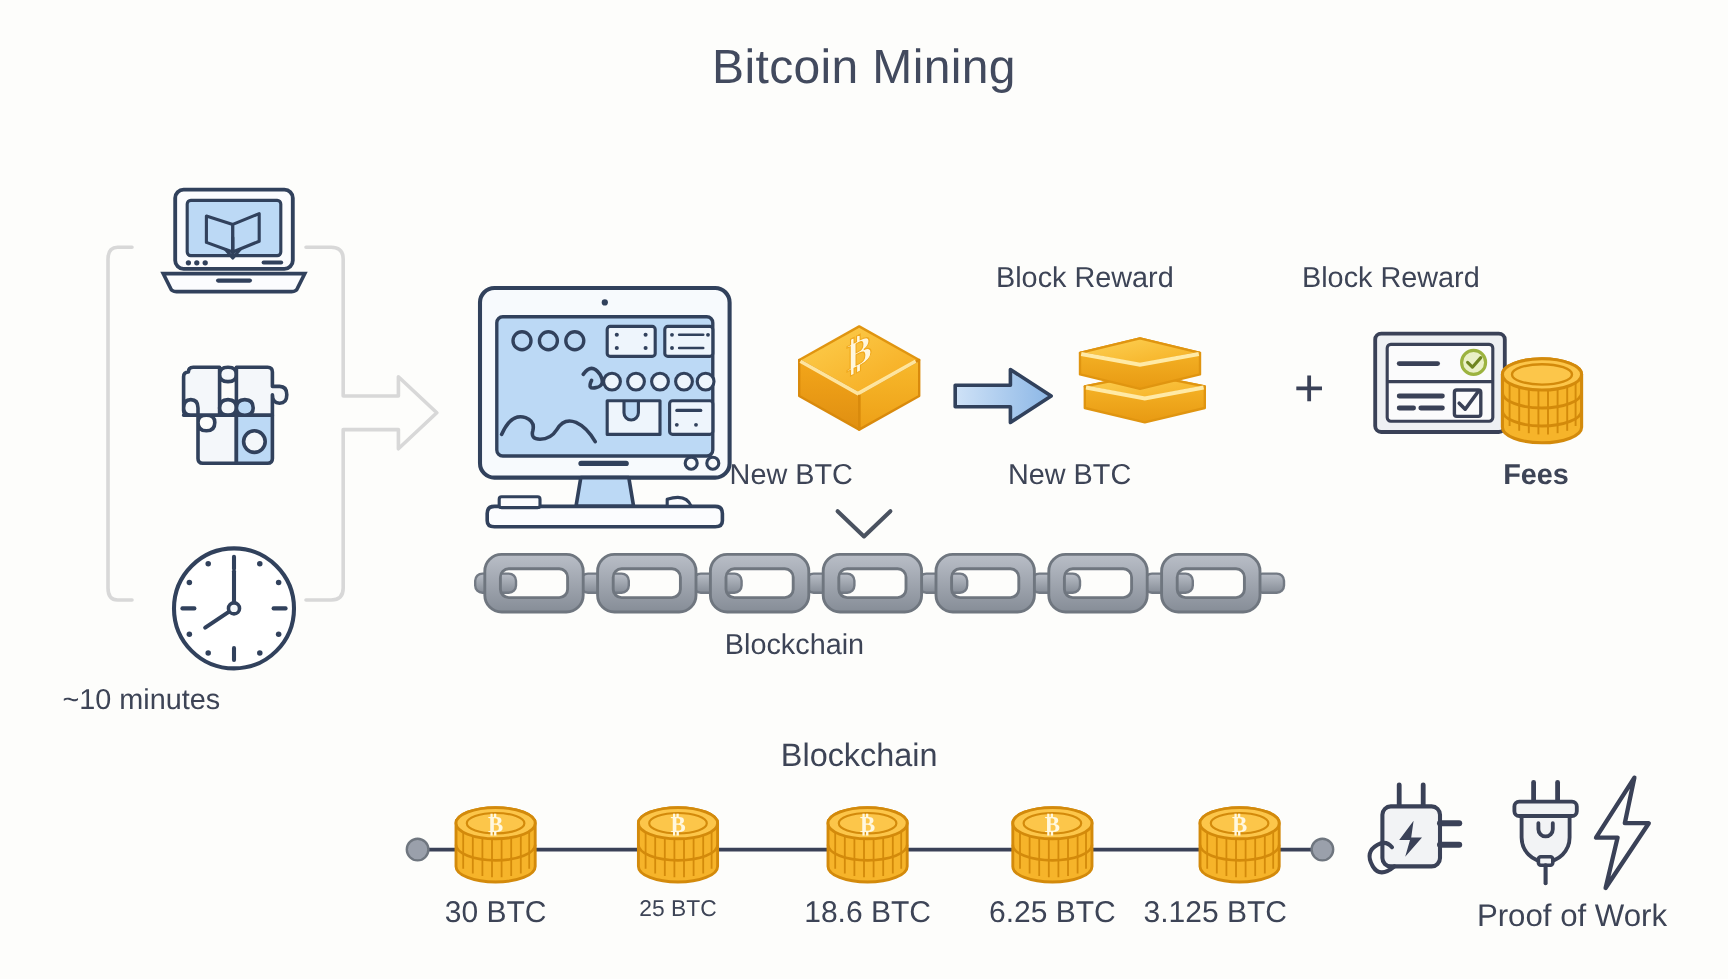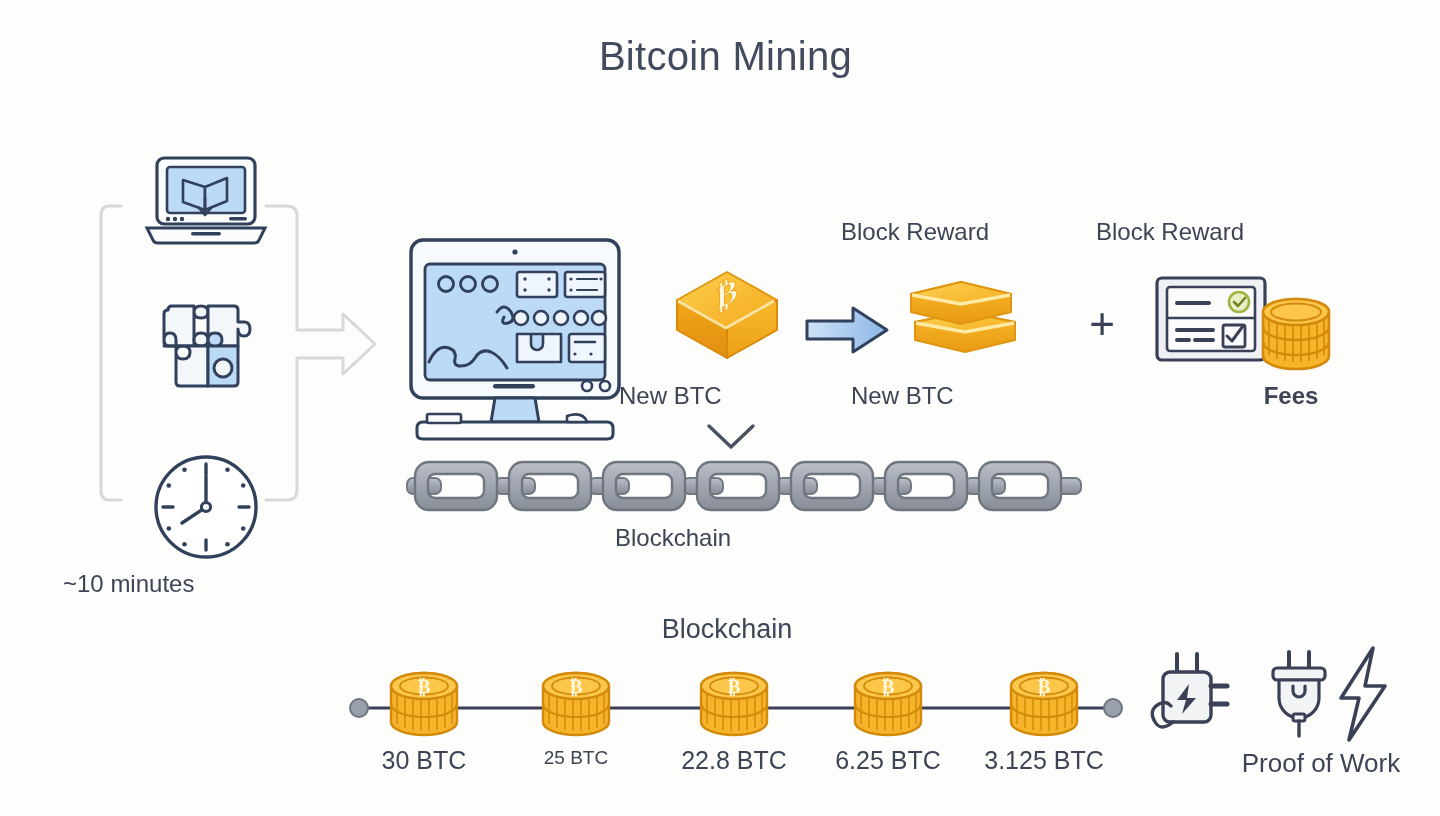--- a/index.html
+++ b/index.html
@@ -5,21 +5,21 @@
   html,body{margin:0;padding:0;}
   body{
     width:1440px;height:816px;
     background:#fdfdfb;
     font-family:"Liberation Sans","DejaVu Sans",sans-serif;
     color:#3d4456;
     overflow:hidden;
     position:relative;
   }
   #stage{position:absolute;inset:0;}
-  .abs{position:absolute;margin-left:11px;}
+  .abs{position:absolute;}
   .lbl{
     font-family:"Liberation Sans","DejaVu Sans",sans-serif;
     color:#3d4456;
     white-space:nowrap;
     line-height:1;
   }
   #page-title{
     left:0;right:0;top:36px;text-align:center;
     font-size:40px;font-weight:400;letter-spacing:.3px;
     color:#424a5e;
@@ -402,23 +402,23 @@
       </g>
       <path d="M6 40 a33 13 0 0 0 66 0" fill="none" stroke="#d38a0b" stroke-width="2.2"></path>
       <ellipse cx="39" cy="22" rx="33" ry="13" fill="#fcc64a" stroke="#d38a0b" stroke-width="2.4"></ellipse>
       <ellipse cx="39" cy="22" rx="24" ry="8.5" fill="none" stroke="#d38a0b" stroke-width="1.8"></ellipse>
       <text x="39" y="29" text-anchor="middle" font-family="'Liberation Serif','DejaVu Serif',serif" font-size="19" font-weight="700" fill="#fff8e0">₿</text>
     </svg>
   </div>
 
   <div class="lbl abs" style="left:333px;top:748px;width:160px;text-align:center;font-size:25px;">30 BTC</div>
   <div class="lbl abs" style="left:485px;top:748px;width:160px;text-align:center;font-size:19px;">25 BTC</div>
-  <div class="lbl abs" style="left:643px;top:748px;width:160px;text-align:center;font-size:25px;">22.8 BTC</div>
+  <div class="lbl abs" style="left:643px;top:748px;width:160px;text-align:center;font-size:25px;">18.6 BTC</div>
   <div class="lbl abs" style="left:797px;top:748px;width:160px;text-align:center;font-size:25px;">6.25 BTC</div>
-  <div class="lbl abs" style="left:953px;top:748px;width:160px;text-align:center;font-size:25px;">3.125 BTC</div>
+  <div class="lbl abs" style="left:953px;top:748px;width:160px;font-size:25px;">3.125 BTC</div>
 
   <div class="abs" style="left:1128px;top:648px;">
     <svg width="96" height="92" viewBox="0 0 96 92">
       <line x1="38" y1="6" x2="38" y2="26" stroke="#3a4157" stroke-width="4" stroke-linecap="round"></line>
       <line x1="58" y1="6" x2="58" y2="26" stroke="#3a4157" stroke-width="4" stroke-linecap="round"></line>
       <rect x="24" y="24" width="48" height="50" rx="7" fill="#f2f3f5" stroke="#3a4157" stroke-width="3.4"></rect>
       <line x1="72" y1="38" x2="88" y2="38" stroke="#3a4157" stroke-width="5" stroke-linecap="round"></line>
       <line x1="72" y1="56" x2="88" y2="56" stroke="#3a4157" stroke-width="5" stroke-linecap="round"></line>
       <path d="M50 36 L38 52 h9 l-4 14 L57 50 h-9 Z" fill="#3a4157"></path>
       <path d="M34 74 q-12 10 -18 0 q-7 -12 4 -18 q7 -4 12 2" fill="none" stroke="#3a4157" stroke-width="3.4" stroke-linecap="round"></path>

